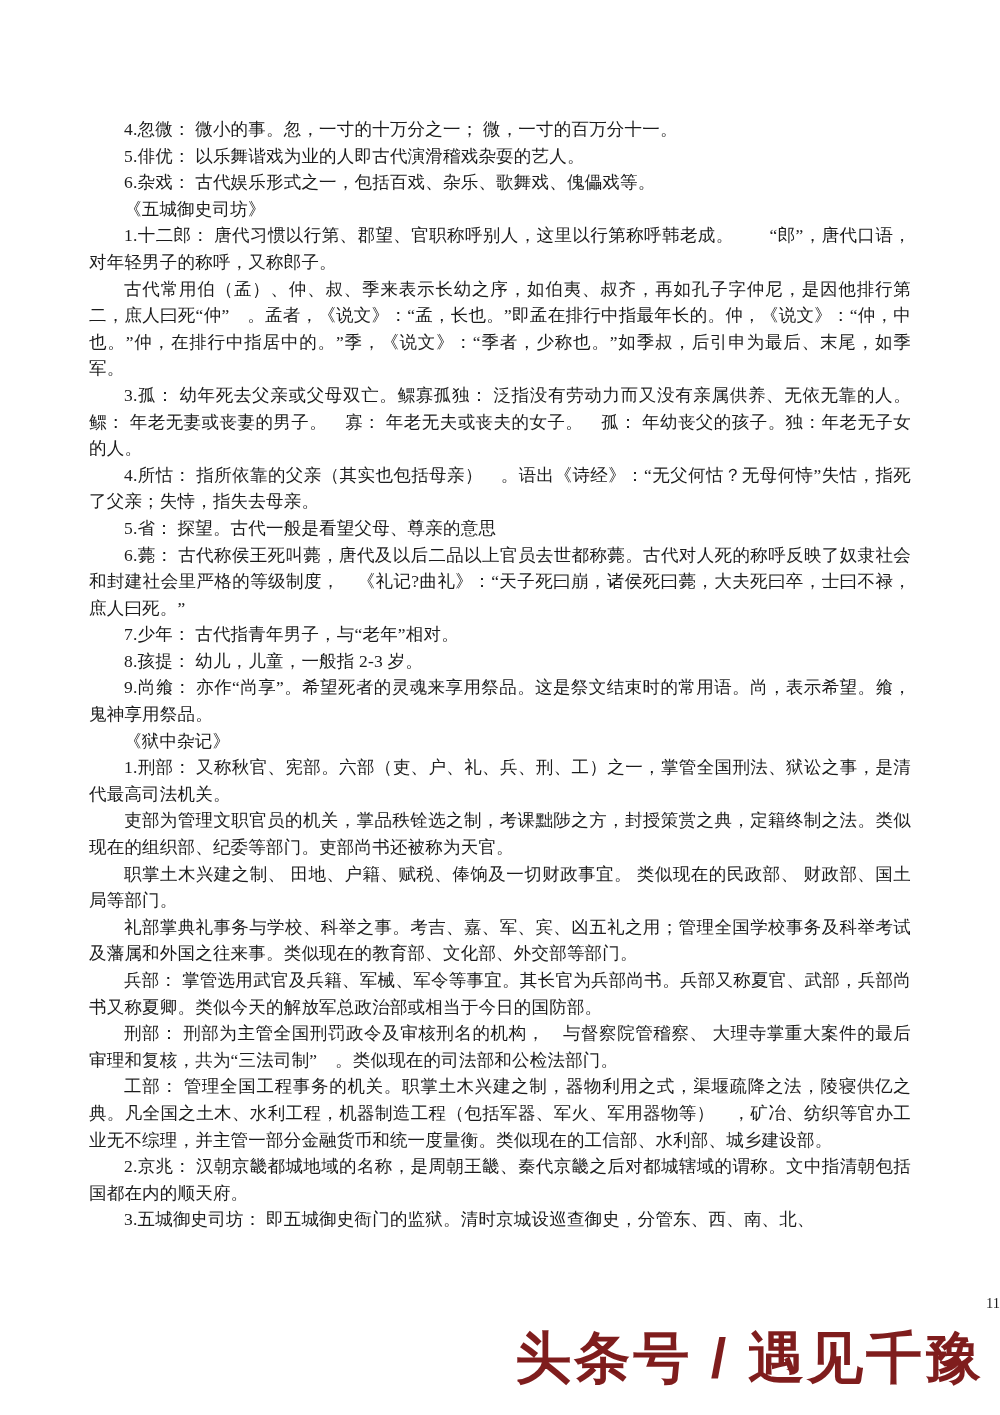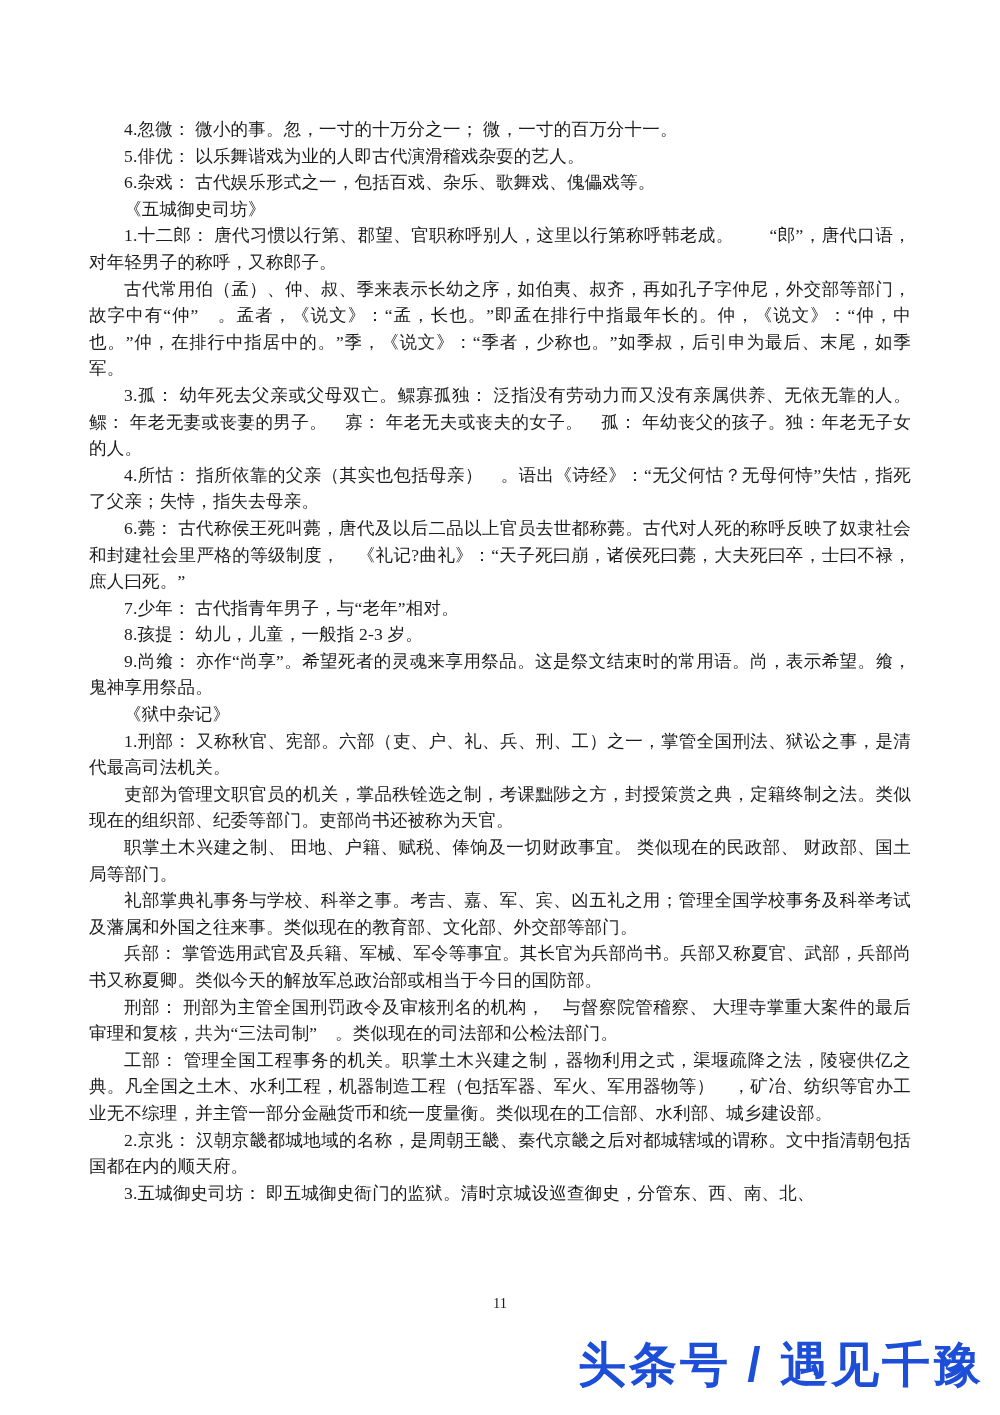--- a/index.html
+++ b/index.html
@@ -27,50 +27,51 @@
     margin: 0;
     padding: 0;
     text-indent: 2em;
     word-break: break-all;
   }
   .page-number {
     position: absolute;
     left: 0;
     right: 0;
     bottom: 103px;
-    text-align: center;
+    text-align: right;
     font-size: 14.5px;
     color: #1c1c1c;
   }
   .watermark {
     position: absolute;
     right: 16px;
     bottom: 18px;
-    font-size: 48px;
+    font-size: 56px;
     font-weight: bold;
-    color: #1d4ed8;
+    color: #7f1d1d;
     font-family: "Liberation Sans", "DejaVu Sans", sans-serif;
     letter-spacing: 3px;
     white-space: nowrap;
   }
 </style>
 </head>
 <body>
 
 <div class="page">
 
   <div class="content">
     <p>4.忽微： 微小的事。忽，一寸的十万分之一； 微，一寸的百万分十一。</p>
     <p>5.俳优： 以乐舞谐戏为业的人即古代演滑稽戏杂耍的艺人。</p>
     <p>6.杂戏： 古代娱乐形式之一，包括百戏、杂乐、歌舞戏、傀儡戏等。</p>
     <p>《五城御史司坊》</p>
     <p>1.十二郎： 唐代习惯以行第、郡望、官职称呼别人，这里以行第称呼韩老成。　　“郎”，唐代口语，对年轻男子的称呼，又称郎子。</p>
-    <p>古代常用伯（孟）、仲、叔、季来表示长幼之序，如伯夷、叔齐，再如孔子字仲尼，外交部等部门，故字中有“仲”　。孟者，《说文》：“孟，长也。”即孟在排行中指最年长的。仲，《说文》：“仲，中也。”仲，在排行中指居中的。”季，《说文》：“季者，少称也。”如季叔，后引申为最后、末尾，如季军。</p>
+    <p>古代常用伯（孟）、仲、叔、季来表示长幼之序，如伯夷、叔齐，再如孔子字仲尼，是因他排行第二，庶人曰死“仲”　。孟者，《说文》：“孟，长也。”即孟在排行中指最年长的。仲，《说文》：“仲，中也。”仲，在排行中指居中的。”季，《说文》：“季者，少称也。”如季叔，后引申为最后、末尾，如季军。</p>
     <p>3.孤： 幼年死去父亲或父母双亡。鳏寡孤独： 泛指没有劳动力而又没有亲属供养、无依无靠的人。鳏： 年老无妻或丧妻的男子。　寡： 年老无夫或丧夫的女子。　孤： 年幼丧父的孩子。独：年老无子女的人。</p>
     <p>4.所怙： 指所依靠的父亲（其实也包括母亲）　。语出《诗经》：“无父何怙？无母何恃”失怙，指死了父亲；失恃，指失去母亲。</p>
+    <p>5.省： 探望。古代一般是看望父母、尊亲的意思</p>
     <p>6.薨： 古代称侯王死叫薨，唐代及以后二品以上官员去世都称薨。古代对人死的称呼反映了奴隶社会和封建社会里严格的等级制度，　《礼记?曲礼》：“天子死曰崩，诸侯死曰薨，大夫死曰卒，士曰不禄，庶人曰死。”</p>
     <p>7.少年： 古代指青年男子，与“老年”相对。</p>
     <p>8.孩提： 幼儿，儿童，一般指 2-3 岁。</p>
     <p>9.尚飨： 亦作“尚享”。希望死者的灵魂来享用祭品。这是祭文结束时的常用语。尚，表示希望。飨，鬼神享用祭品。</p>
     <p>《狱中杂记》</p>
     <p>1.刑部： 又称秋官、宪部。六部（吏、户、礼、兵、刑、工）之一，掌管全国刑法、狱讼之事，是清代最高司法机关。</p>
     <p>吏部为管理文职官员的机关，掌品秩铨选之制，考课黜陟之方，封授策赏之典，定籍终制之法。类似现在的组织部、纪委等部门。吏部尚书还被称为天官。</p>
     <p>职掌土木兴建之制、 田地、户籍、赋税、俸饷及一切财政事宜。 类似现在的民政部、 财政部、国土局等部门。</p>
     <p>礼部掌典礼事务与学校、科举之事。考吉、嘉、军、宾、凶五礼之用；管理全国学校事务及科举考试及藩属和外国之往来事。类似现在的教育部、文化部、外交部等部门。</p>
     <p>兵部： 掌管选用武官及兵籍、军械、军令等事宜。其长官为兵部尚书。兵部又称夏官、武部，兵部尚书又称夏卿。类似今天的解放军总政治部或相当于今日的国防部。</p>

